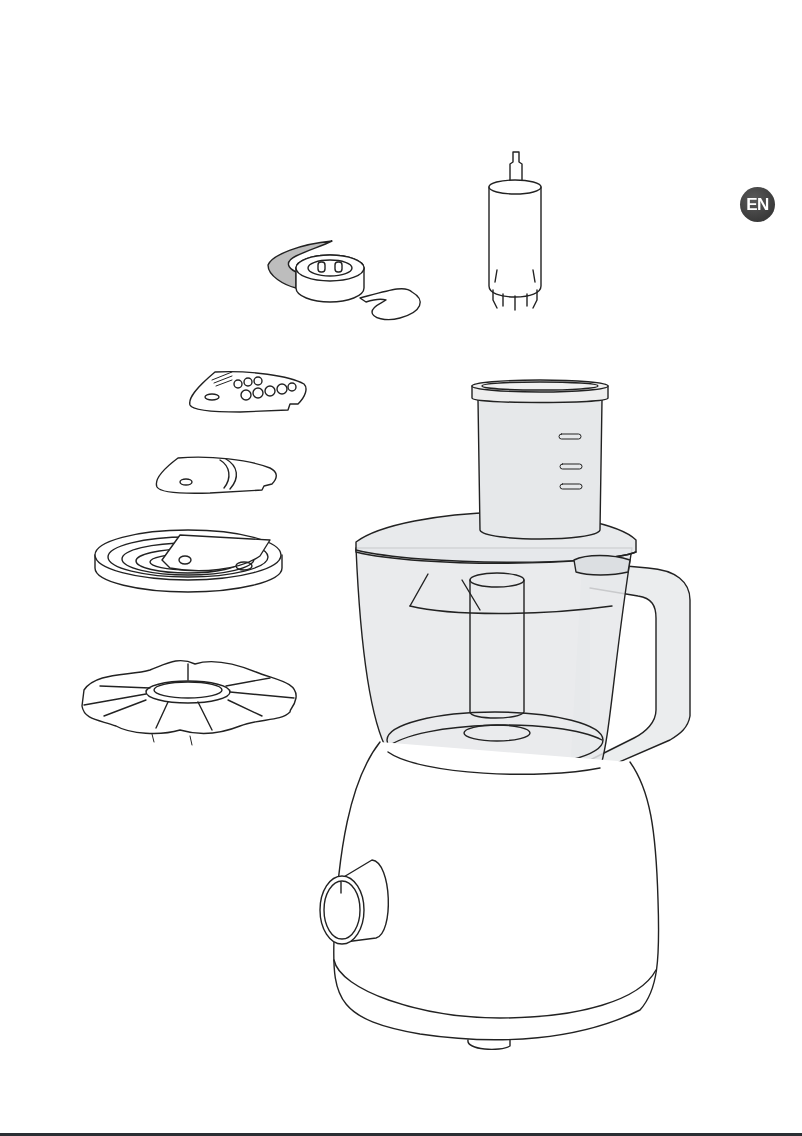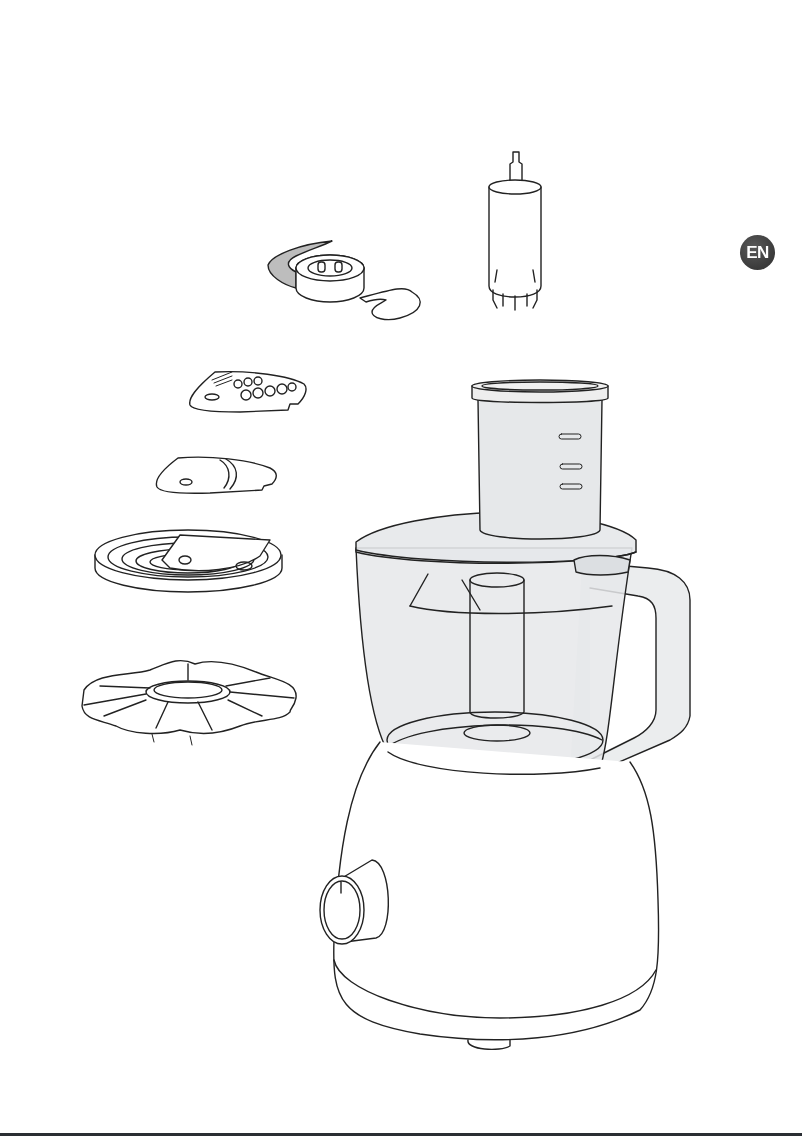--- a/index.html
+++ b/index.html
@@ -1,21 +1,21 @@
 <!DOCTYPE html>
 <html><head>
 <meta charset="utf-8">
 <style>
   html, body { margin:0; padding:0; background:#fff; }
   body { width:802px; height:1136px; position:relative; overflow:hidden; font-family:"Liberation Sans", sans-serif; }
   .badge {
     position:absolute; left:740px; top:187px; width:35px; height:35px; border-radius:50%;
     background:radial-gradient(circle at 40% 35%, #5a5a5a, #3a3a3a 70%);
     color:#fff; font-weight:bold; font-size:17px; line-height:35px; text-align:center;
-    font-family:"Liberation Sans", sans-serif; letter-spacing:-0.5px;margin-top:48px;
+    font-family:"Liberation Sans", sans-serif; letter-spacing:-0.5px;
   }
   .bottom-bar { position:absolute; left:0; bottom:0; width:802px; height:3px; background:#2a2e33; }
   svg { position:absolute; left:0; top:0; }
 </style>
 </head>
 <body>
 
 <div class="badge">EN</div>
 
 <svg width="802" height="1136" viewBox="0 0 802 1136" fill="none" stroke="#222" stroke-width="1.4" stroke-linejoin="round" stroke-linecap="round">

